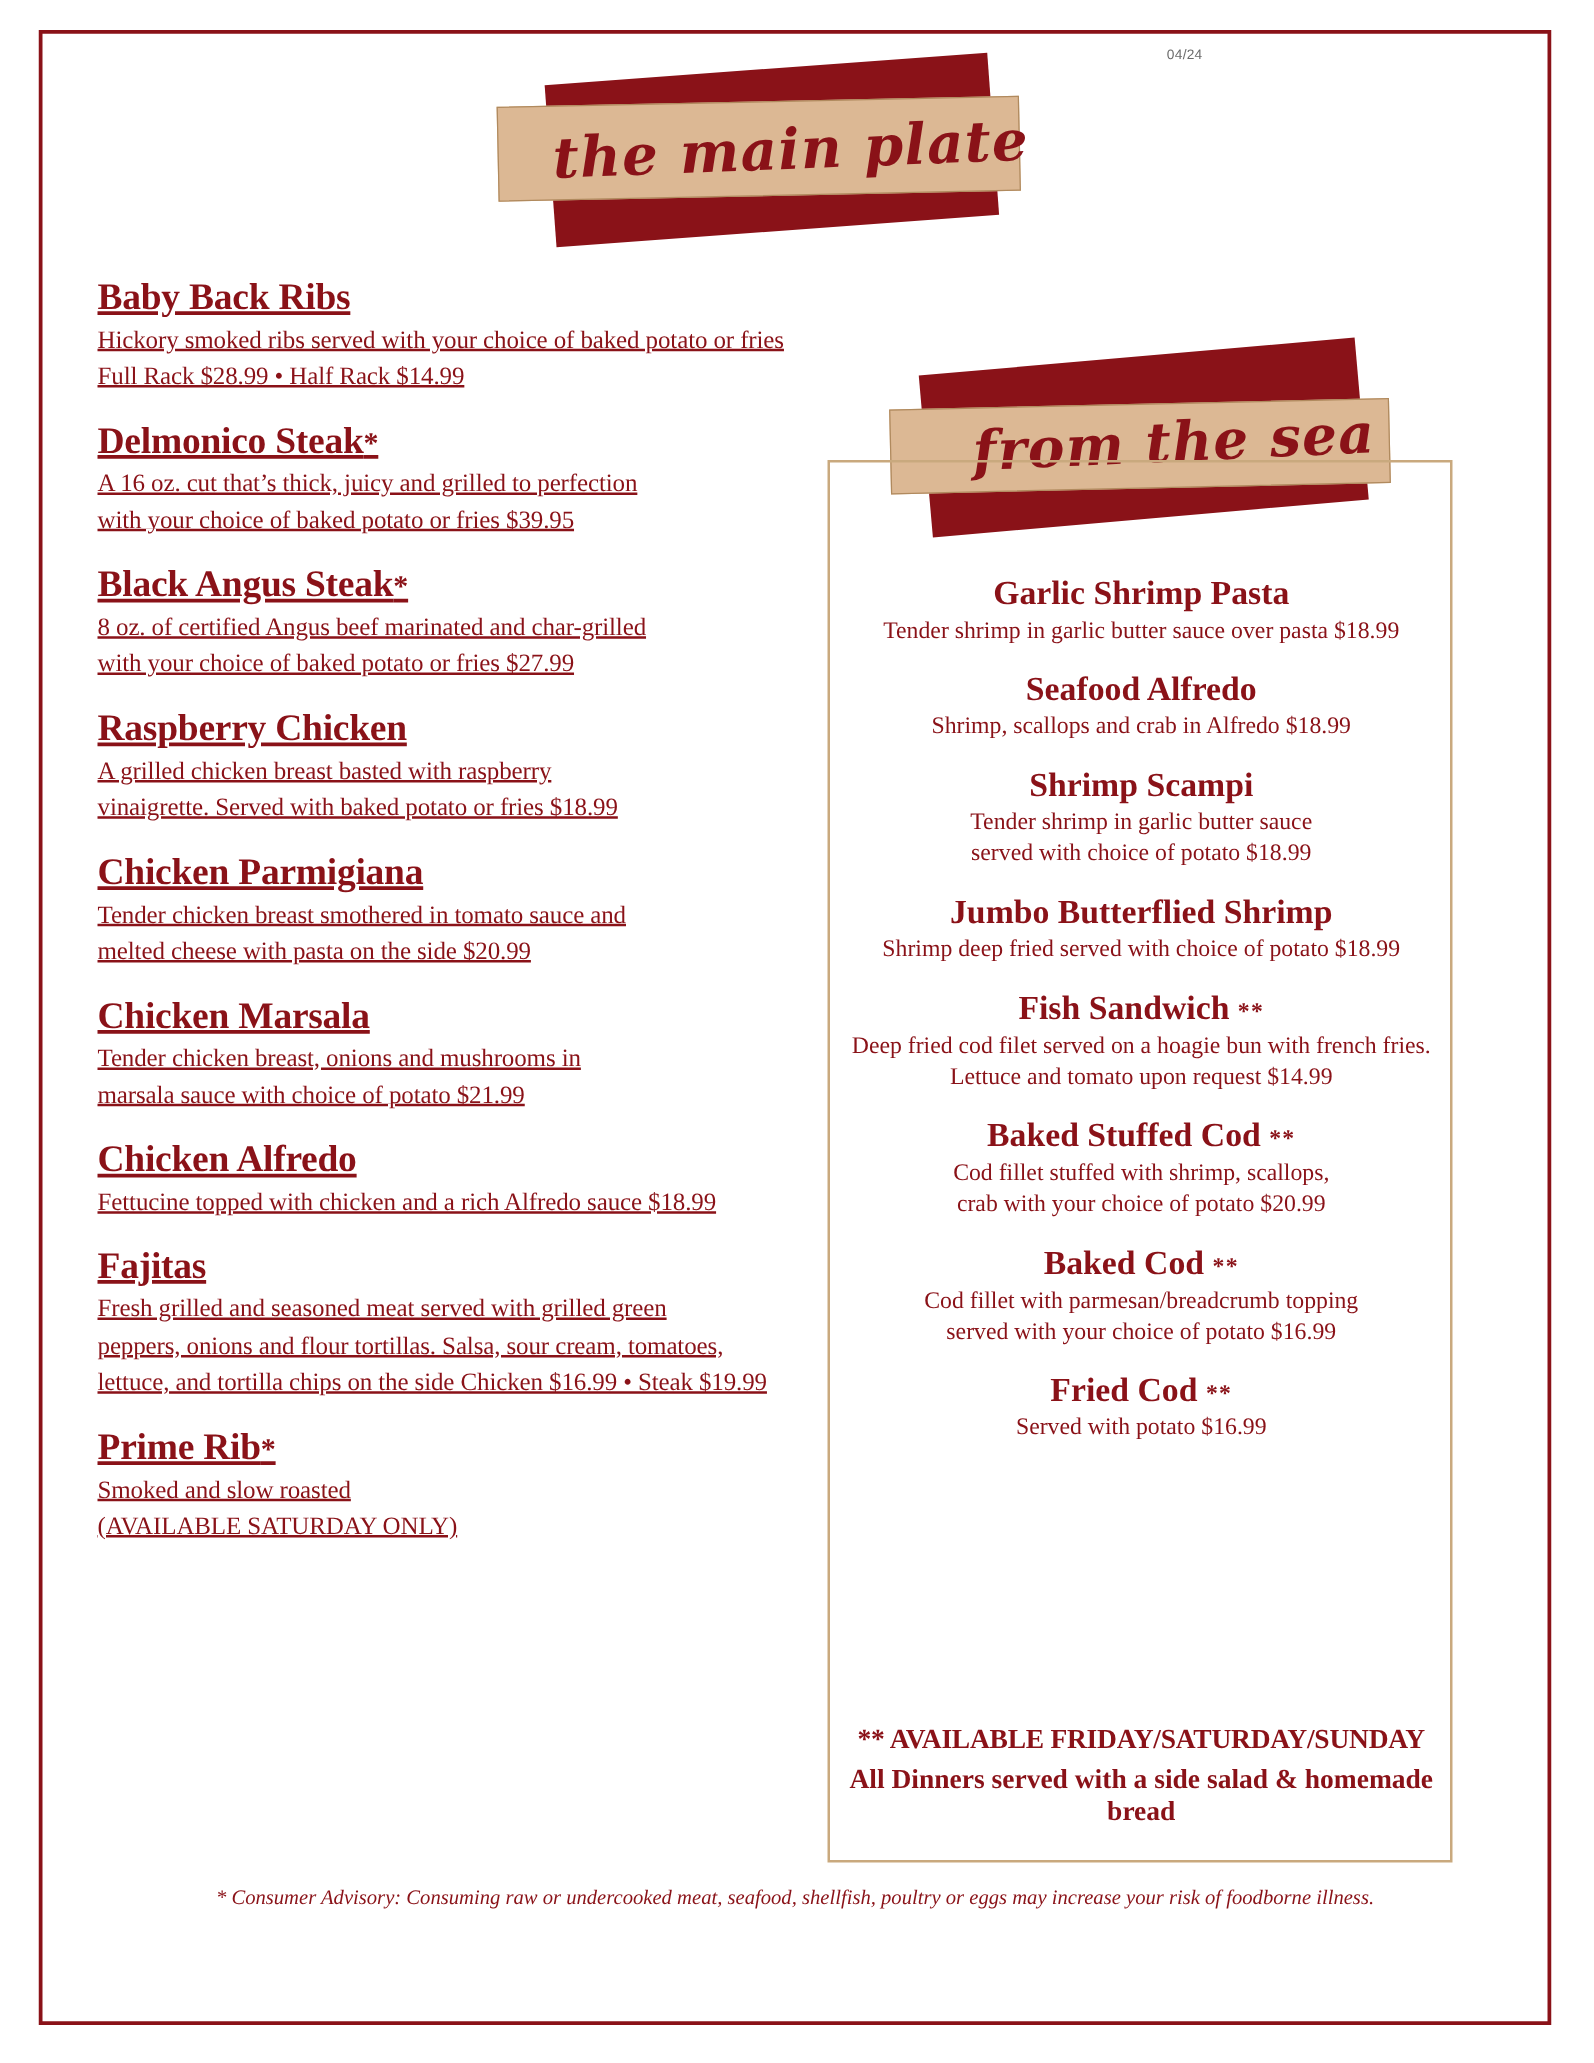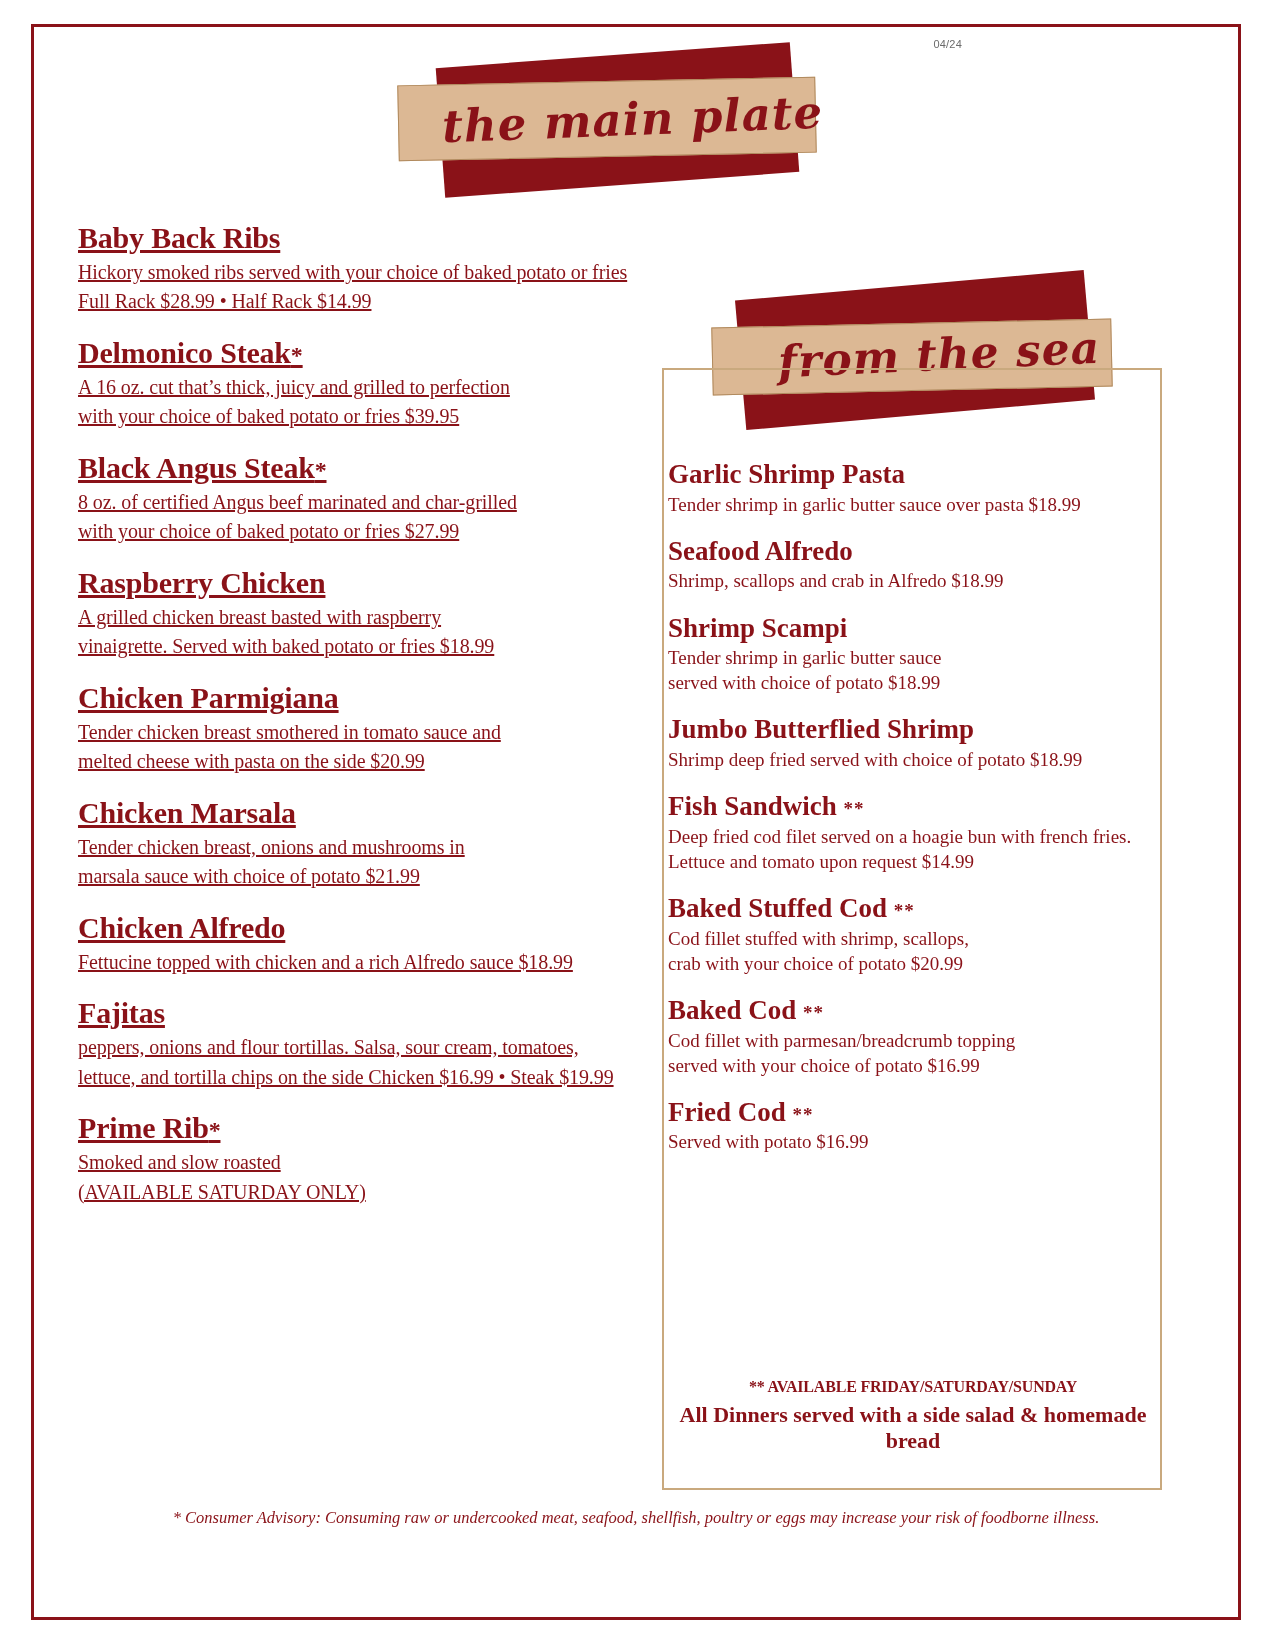--- a/index.html
+++ b/index.html
@@ -131,20 +131,21 @@
     width: 500px;
     height: 1122px;
     border: 2px solid #c9a97e;
     box-sizing: border-box;
   }
   .sea-items {
     position: absolute;
     left: 668px;
     top: 460px;
     width: 490px;
+    text-align: center;
   }
   .sea-item { margin-bottom: 20px; }
   .sea-name {
     font-size: 27px;
     font-weight: 700;
     line-height: 1.1;
     margin: 0 0 2px 0;
   }
   .sea-name .star {
     font-size: 19px;
@@ -158,21 +159,21 @@
   .sea-desc .line { display: block; }
 
   .sea-footnote {
     position: absolute;
     left: 668px;
     top: 1378px;
     width: 490px;
     text-align: center;
   }
   .footnote-1 {
-    font-size: 16px;
+    font-size: 22px;
     font-weight: 700;
     letter-spacing: -0.2px;
     margin: 0 0 6px 0;
   }
   .footnote-2 {
     font-size: 22px;
     font-weight: 700;
     margin: 0;
   }
 
@@ -270,20 +271,21 @@
     <div class="item">
       <div class="item-name"><span>Chicken Alfredo</span><span class="star"></span></div>
       <div class="item-desc">
         <span class="line">Fettucine topped with chicken and a rich Alfredo sauce  $18.99</span>
       </div>
     </div>
 
     <div class="item">
       <div class="item-name"><span>Fajitas</span><span class="star"></span></div>
       <div class="item-desc">
+        <span class="line">Fresh grilled and seasoned meat served with grilled green</span>
         <span class="line">peppers, onions and flour tortillas. Salsa, sour cream, tomatoes,</span>
         <span class="line">lettuce, and tortilla chips on the side   Chicken $16.99 • Steak $19.99</span>
       </div>
     </div>
 
     <div class="item">
       <div class="item-name"><span>Prime Rib</span><span class="star">*</span></div>
       <div class="item-desc">
         <span class="line">Smoked and slow roasted</span>
         <span class="line">(AVAILABLE SATURDAY ONLY)</span>

